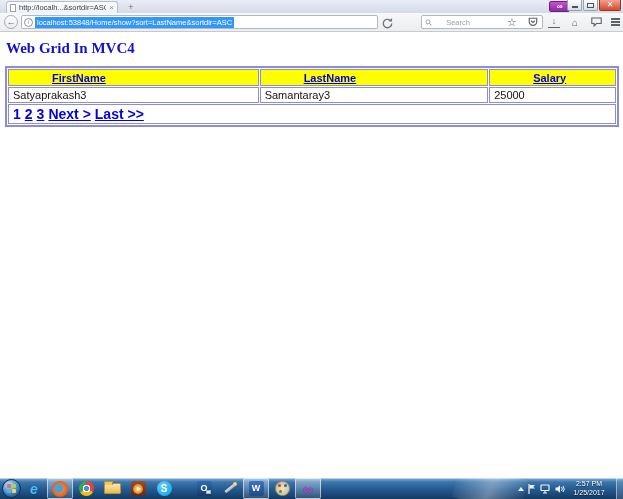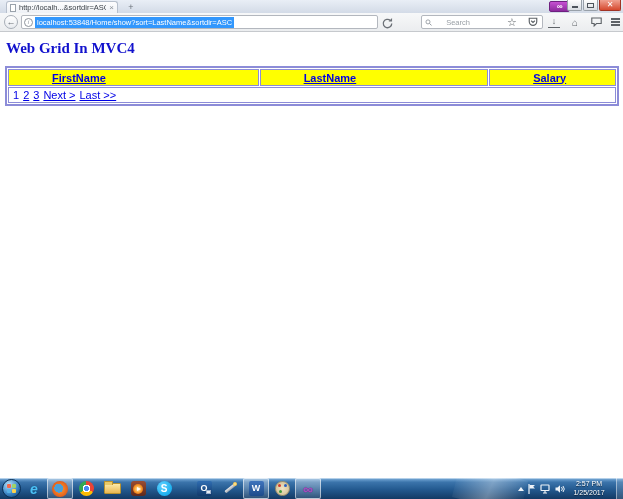--- a/index.html
+++ b/index.html
@@ -66,21 +66,21 @@
              font-weight:bold;color:#1212cd;}
   table.grid{margin:9px 0 0 5px;border-collapse:separate;border-spacing:1px;
              width:614px;border:2px solid #8c8cd8;background:#fff;table-layout:fixed;}
   .grid th{background:#ffff00;border:1px solid #8c8cd8;text-align:left;
            padding:1px 4px;font-size:11px;height:13px;}
   .grid th a{color:#0000e6;font-weight:bold;text-decoration:underline;cursor:pointer;padding-left:39px;}
   .grid td{border:1px solid #8c8cd8;padding:1px 4px;font-size:11px;color:#141414;height:12px;
            white-space:nowrap;overflow:hidden;}
   .grid tr.alt td{background:#ffc0cb;}
   .grid td.foot{padding:1px 4px;}
-  .pager{font-size:11px;}
+  .pager{font-size:14px;font-weight:bold;}
   .pager a{color:#0000e6;text-decoration:underline;margin-right:4px;cursor:pointer;}
   .pager .cur{color:#0000e6;text-decoration:none;margin-right:4px;}
   .c1{width:249px;} .c2{width:227px;} .c3{width:126px;}
 
   
   .taskbar{position:absolute;left:0;top:478px;width:623px;height:21px;
            background:linear-gradient(180deg,#7fb0dd 0%,#3b74ab 20%,#23598f 55%,#133a64 100%);
            display:flex;align-items:center;overflow:hidden;}
   .taskbar::before{content:"";position:absolute;left:0;top:0;width:100%;height:1px;
                    background:rgba(255,255,255,.45);}
@@ -226,20 +226,25 @@
           <col class="c3">
         </colgroup>
       <thead>
         <tr>
           <th><a>FirstName</a></th>
           <th><a>LastName</a></th>
           <th><a>Salary</a></th>
         </tr>
       </thead>
       <tbody>
+        <tr>
+          <td>Satyaprakash3</td>
+          <td>Samantaray3</td>
+          <td>25000</td>
+        </tr>
       </tbody>
       <tfoot>
         <tr>
           <td class="foot" colspan="3">
             <span class="pager">
               <span class="cur">1</span><a>2</a><a>3</a><a>Next &gt;</a><a>Last &gt;&gt;</a>
             </span>
           </td>
         </tr>
       </tfoot>

